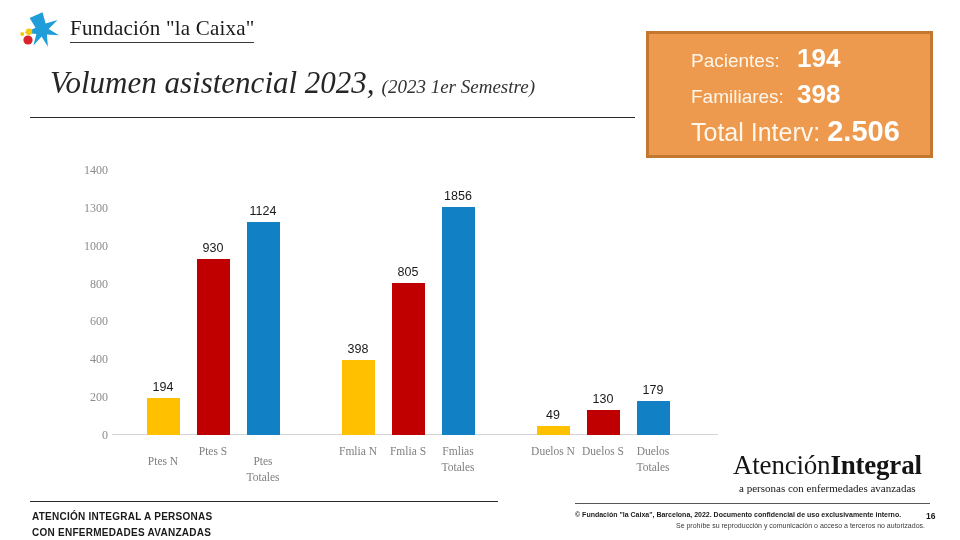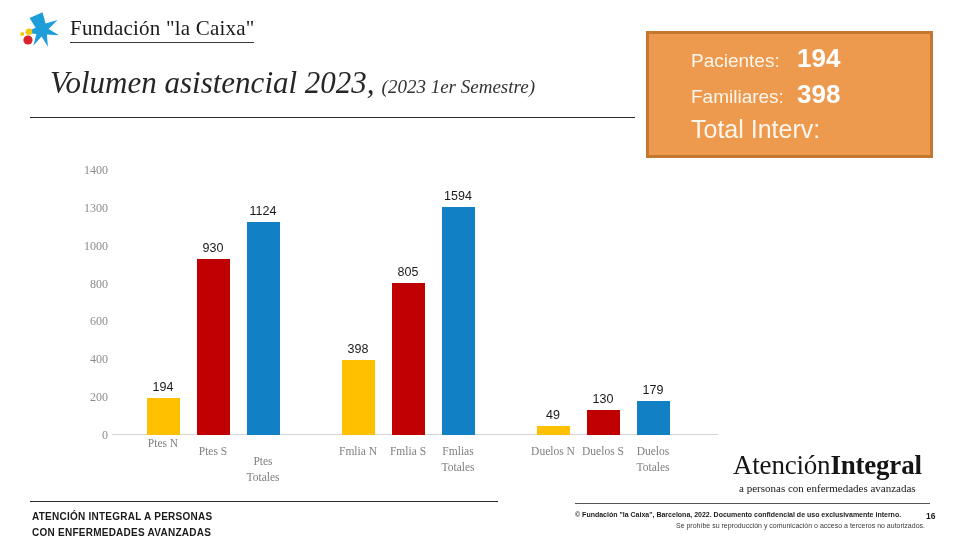--- a/index.html
+++ b/index.html
@@ -279,35 +279,36 @@
     <div class="kpi-row r1">
       <span class="kpi-label">Pacientes:</span>
       <span class="kpi-value">194</span>
     </div>
     <div class="kpi-row r2">
       <span class="kpi-label">Familiares:</span>
       <span class="kpi-value">398</span>
     </div>
     <div class="kpi-row r3">
       <span class="kpi-label">Total Interv:</span>
+      <span class="kpi-value">2.506</span>
     </div>
   </div>
 
   <div id="chart">
     <div class="plot" id="plot">
       <div class="axis-line"></div>
     <div class="ytick" style="top: 0px;">1400</div>
         <div class="ytick" style="top: 37.8571px;">1300</div>
         <div class="ytick" style="top: 75.7143px;">1000</div>
         <div class="ytick" style="top: 113.571px;">800</div>
         <div class="ytick" style="top: 151.429px;">600</div>
         <div class="ytick" style="top: 189.286px;">400</div>
         <div class="ytick" style="top: 227.143px;">200</div>
         <div class="ytick" style="top: 265px;">0</div>
-        <div class="xtick" style="left: 45px; bottom: auto; top: 265px; margin-top: 1px; position: absolute; transform: translateX(-50%);">Ptes N</div>
+        <div class="xtick" style="left: 45px; bottom: auto; top: 265px; margin-top: 19px; position: absolute; transform: translateX(-50%);">Ptes N</div>
         <div class="bar" style="left: 28.5px; width: 33px; height: 36.7214px; background: rgb(255, 192, 0);">
           <div class="bar-label">194</div>
         </div>
         <div class="xtick" style="left: 95px; bottom: auto; top: 265px; margin-top: 9px; position: absolute; transform: translateX(-50%);">Ptes S</div>
         <div class="bar" style="left: 78.5px; width: 33px; height: 176.036px; background: rgb(192, 0, 0);">
           <div class="bar-label">930</div>
         </div>
         <div class="xtick" style="left: 145px; bottom: auto; top: 265px; margin-top: 19px; position: absolute; transform: translateX(-50%);">Ptes
 Totales</div>
         <div class="bar" style="left: 128.5px; width: 33px; height: 212.757px; background: rgb(18, 128, 196);">
@@ -317,21 +318,21 @@
         <div class="bar" style="left: 223.5px; width: 33px; height: 75.3357px; background: rgb(255, 192, 0);">
           <div class="bar-label">398</div>
         </div>
         <div class="xtick" style="left: 290px; bottom: auto; top: 265px; margin-top: 9px; position: absolute; transform: translateX(-50%);">Fmlia S</div>
         <div class="bar" style="left: 273.5px; width: 33px; height: 152.375px; background: rgb(192, 0, 0);">
           <div class="bar-label">805</div>
         </div>
         <div class="xtick" style="left: 340px; bottom: auto; top: 265px; margin-top: 9px; position: absolute; transform: translateX(-50%);">Fmlias
 Totales</div>
         <div class="bar" style="left: 323.5px; width: 33px; height: 227.711px; background: rgb(18, 128, 196);">
-          <div class="bar-label">1594</div>
+          <div class="bar-label">1856</div>
         </div>
         <div class="xtick" style="left: 435px; bottom: auto; top: 265px; margin-top: 9px; position: absolute; transform: translateX(-50%);">Duelos N</div>
         <div class="bar" style="left: 418.5px; width: 33px; height: 9.275px; background: rgb(255, 192, 0);">
           <div class="bar-label">49</div>
         </div>
         <div class="xtick" style="left: 485px; bottom: auto; top: 265px; margin-top: 9px; position: absolute; transform: translateX(-50%);">Duelos S</div>
         <div class="bar" style="left: 468.5px; width: 33px; height: 24.6071px; background: rgb(192, 0, 0);">
           <div class="bar-label">130</div>
         </div>
         <div class="xtick" style="left: 535px; bottom: auto; top: 265px; margin-top: 9px; position: absolute; transform: translateX(-50%); font-family: Liberation Serif, serif;">Duelos

